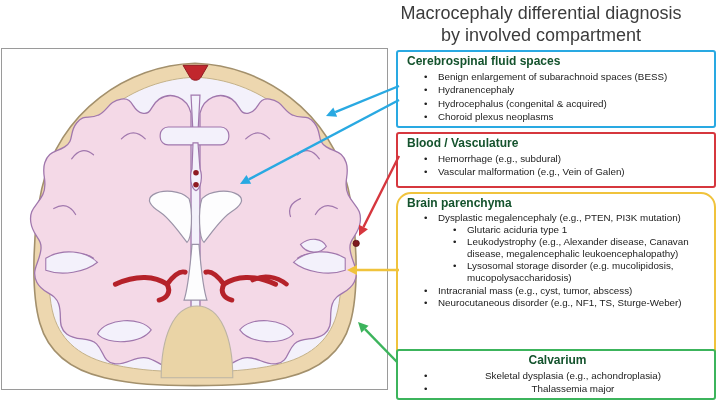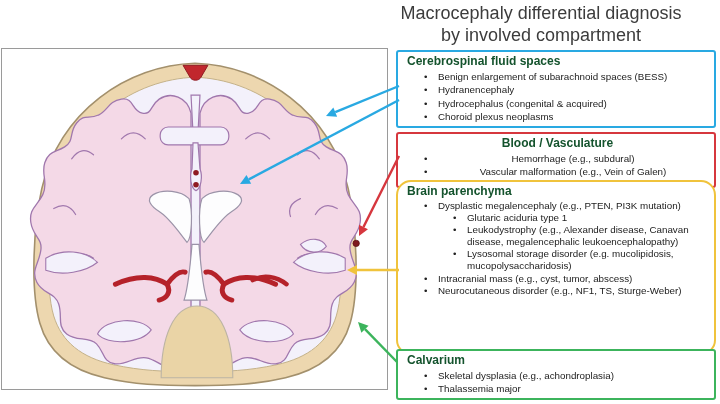--- a/index.html
+++ b/index.html
@@ -12,22 +12,22 @@
   .frame{position:absolute;left:1px;top:48px;width:385px;height:340px;
          border:1px solid #9a9a9a;background:#ffffff;}
   .frame svg{display:block;}
   
   .cat-box{position:absolute;left:396px;width:320px;background:#ffffff;
            border:2.5px solid #888;border-radius:3px;box-sizing:border-box;
            padding:2px 6px 2px 9px;overflow:hidden;}
   .cat-box h3{margin:0 0 1px 0;font-size:12px;line-height:15px;color:#14532d;font-weight:bold;}
   .box-0{top:50px;height:78px;}
   .box-1{top:132px;height:56px;}
-  .box-2{top:180px;height:175px;border-radius:15px;}
-  .box-3{top:349px;height:51px;}
+  .box-2{top:192px;height:175px;border-radius:15px;}
+  .box-3{top:349px;height:51px;text-align:center;}
   ul.box-list{list-style:none;margin:0;padding:0;}
   ul.box-list li{position:relative;font-size:9.8px;line-height:13.4px;color:#222;}
   .box-2 ul.box-list li{line-height:12.1px;}
   ul.box-list li.lvl1{padding-left:31px;}
   ul.box-list li.lvl1::before{content:"\2022";position:absolute;left:17px;top:0;}
   ul.box-list li.lvl2{padding-left:60px;}
   ul.box-list li.lvl2::before{content:"\2022";position:absolute;left:46px;top:0;}
   
   #arrow-layer{position:absolute;left:0;top:0;pointer-events:none;}
 </style>
@@ -107,21 +107,21 @@
 
   <div class="cat-box box-0" style="border-color: rgb(41, 169, 226);">
     <h3>Cerebrospinal fluid spaces</h3>
     <ul class="box-list">
         <li class="lvl1">Benign enlargement of subarachnoid spaces (BESS)</li>
         <li class="lvl1">Hydranencephaly</li>
         <li class="lvl1">Hydrocephalus (congenital &amp; acquired)</li>
         <li class="lvl1">Choroid plexus neoplasms</li>
       </ul>
   </div>
-  <div class="cat-box box-1" style="border-color: rgb(214, 55, 62); text-align: center;">
+  <div class="cat-box box-1" style="border-color: rgb(214, 55, 62);">
     <h3>Blood / Vasculature</h3>
     <ul class="box-list">
         <li class="lvl1">Hemorrhage (e.g., subdural)</li>
         <li class="lvl1">Vascular malformation (e.g., Vein of Galen)</li>
       </ul>
   </div>
   <div class="cat-box box-2" style="border-color: rgb(240, 195, 60);">
     <h3>Brain parenchyma</h3>
     <ul class="box-list">
         <li class="lvl1">Dysplastic megalencephaly (e.g., PTEN, PI3K mutation)</li>

